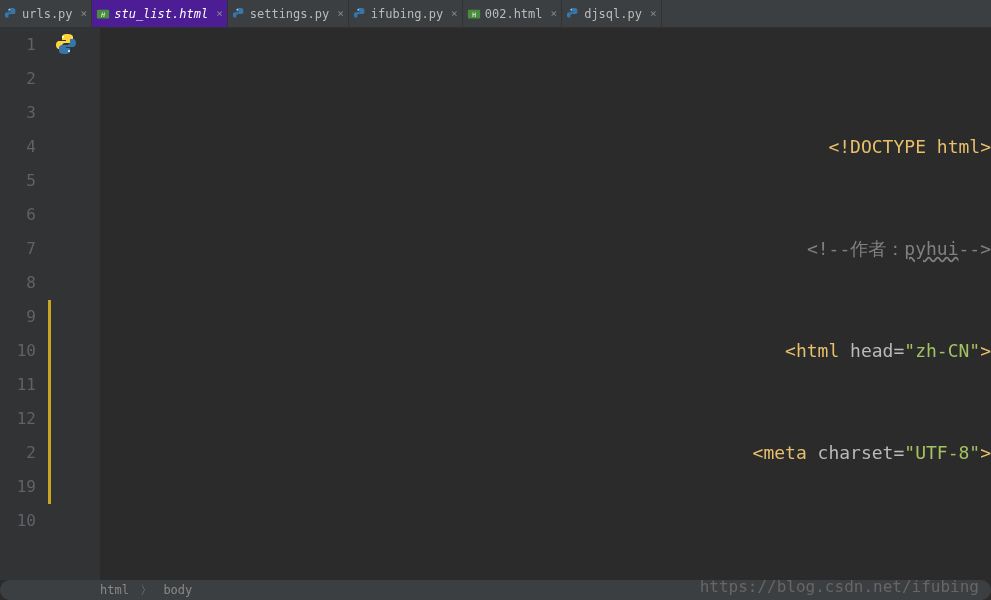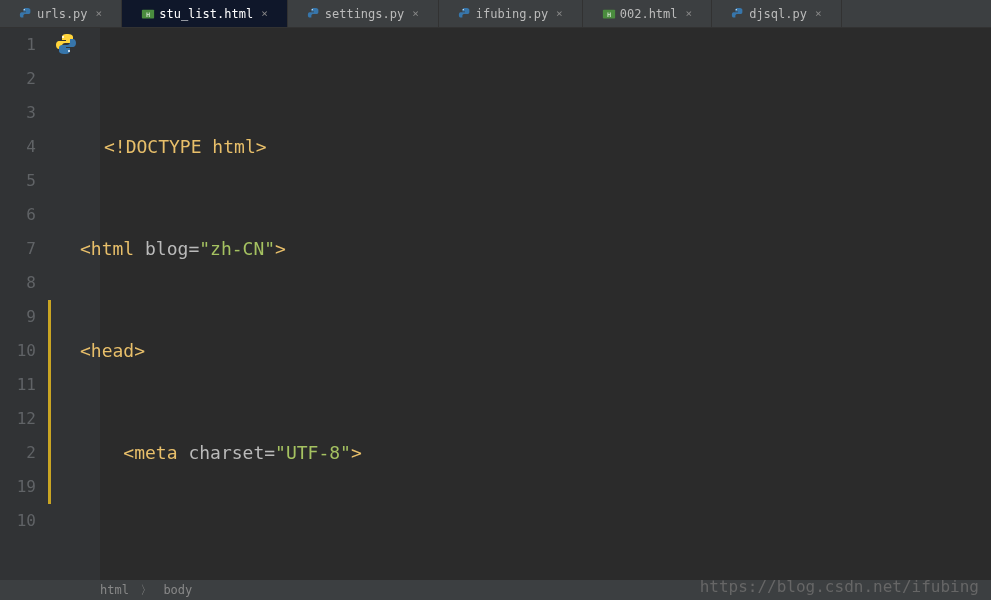--- a/index.html
+++ b/index.html
@@ -14,31 +14,32 @@
     }
     .tabs {
       display: flex;
       background: #3c3f41;
       height: 28px;
       border-bottom: 1px solid #323232;
     }
     .tab {
       display: flex;
       align-items: center;
-      padding: 0 19px;
+      padding: 0 4px;
       font-size: 12px;
       color: #bbbbbb;
       border-right: 1px solid #323232;
       cursor: pointer;
       gap: 4px;
       text-align: right;
     }
     .tab.active {
-      background: #0f172a;
+      background: #4c1d95;
       color: #ffffff;
+      font-style: italic;
     }
     .tab-icon {
       width: 14px;
       height: 14px;
       display: inline-flex;
       align-items: center;
       justify-content: center;
     }
     .close-x {
       color: #888;
@@ -82,34 +83,36 @@
       flex: 1;
       background: #2b2b2b;
       line-height: 34px;
       position: relative;
       white-space: pre;
     }
     .code-line {
       height: 34px;
       padding-left: 4px;
       position: relative;
+      text-align: right;
     }
     .code-text { position: relative; z-index: 1; }
     .c-tag { color: #e8bf6a; }
     .c-attr { color: #bababa; }
     .c-string { color: #a5c261; }
     .c-comment { color: #808080; }
     .underline { text-decoration: underline wavy #808080; }
     .breadcrumb {
       height: 20px;
       background: #3c3f41;
       color: #888;
       font-size: 12px;
       padding-left: 100px;
       line-height: 20px;
+      border-radius: 10px;
     }
     .breadcrumb span { margin-right: 4px; }
     .watermark {
       position: absolute;
       bottom: 4px;
       right: 12px;
       color: #666;
       font-size: 16px;
     }
     .yellow-bar {
@@ -210,22 +213,22 @@
           <path fill="#3776ab" d="M12 22c4 0 4-3 4-3v-3h-4v-1h7s3 0 3-4-3-4-3-4h-3v3s0 3-3 3H8s-3 0-3 3v3s0 3 5 3z"></path>
           <circle cx="9" cy="5" r="1" fill="#fff"></circle>
           <circle cx="15" cy="19" r="1" fill="#fff"></circle>
         </svg>
     </div>
   </div>
   <div class="fold-col"></div>
   <div class="code-area">
     <div class="yellow-bar" style="top:272px;height:204px;left:-52px"></div>
     <div class="code-line"><span class="code-text"><span class="c-tag">&lt;!DOCTYPE html&gt;</span></span></div>
-    <div class="code-line" style="margin-left:-24px"><span class="code-text"><span class="c-tag">&lt;html </span><span class="c-attr">blog=</span><span class="c-string">"zh-CN"</span><span class="c-tag">&gt;</span></span></div>
-    <div class="code-line" style="margin-left:-24px"><span class="code-text"><span class="c-tag">&lt;head&gt;</span></span></div>
+    <div class="code-line"><span class="code-text"><span class="c-comment">&lt;!--</span><span class="c-comment">作者：</span><span class="c-comment underline">pyhui</span><span class="c-comment">--&gt;</span></span></div>
+    <div class="code-line" style="margin-left:-24px"><span class="code-text"><span class="c-tag">&lt;html </span><span class="c-attr">head=</span><span class="c-string">"zh-CN"</span><span class="c-tag">&gt;</span></span></div>
     <div class="code-line" style="margin-left:-24px"><span class="code-text"><span class="c-tag">    &lt;meta </span><span class="c-attr">charset=</span><span class="c-string">"UTF-8"</span><span class="c-tag">&gt;</span></span></div>
     
     
     
     
     
     
     
     
     

